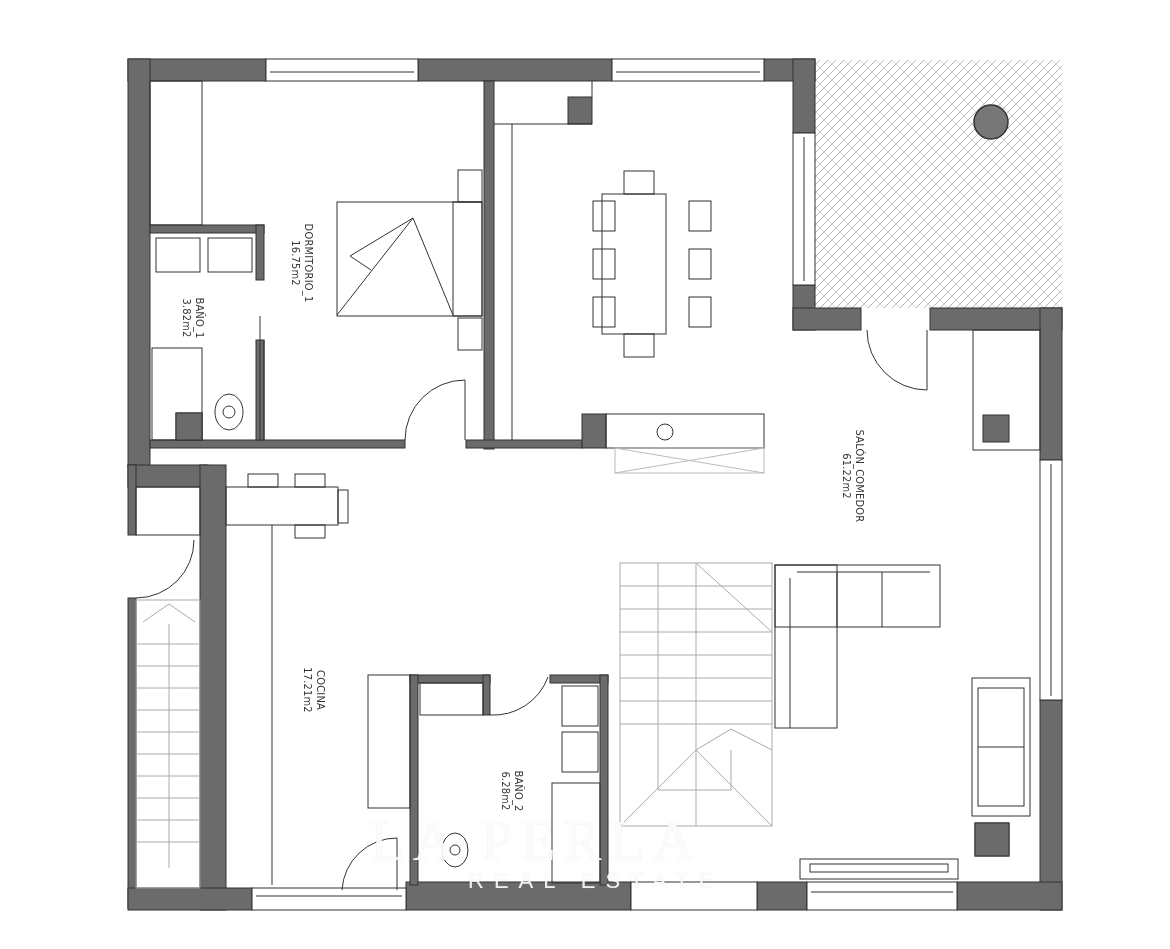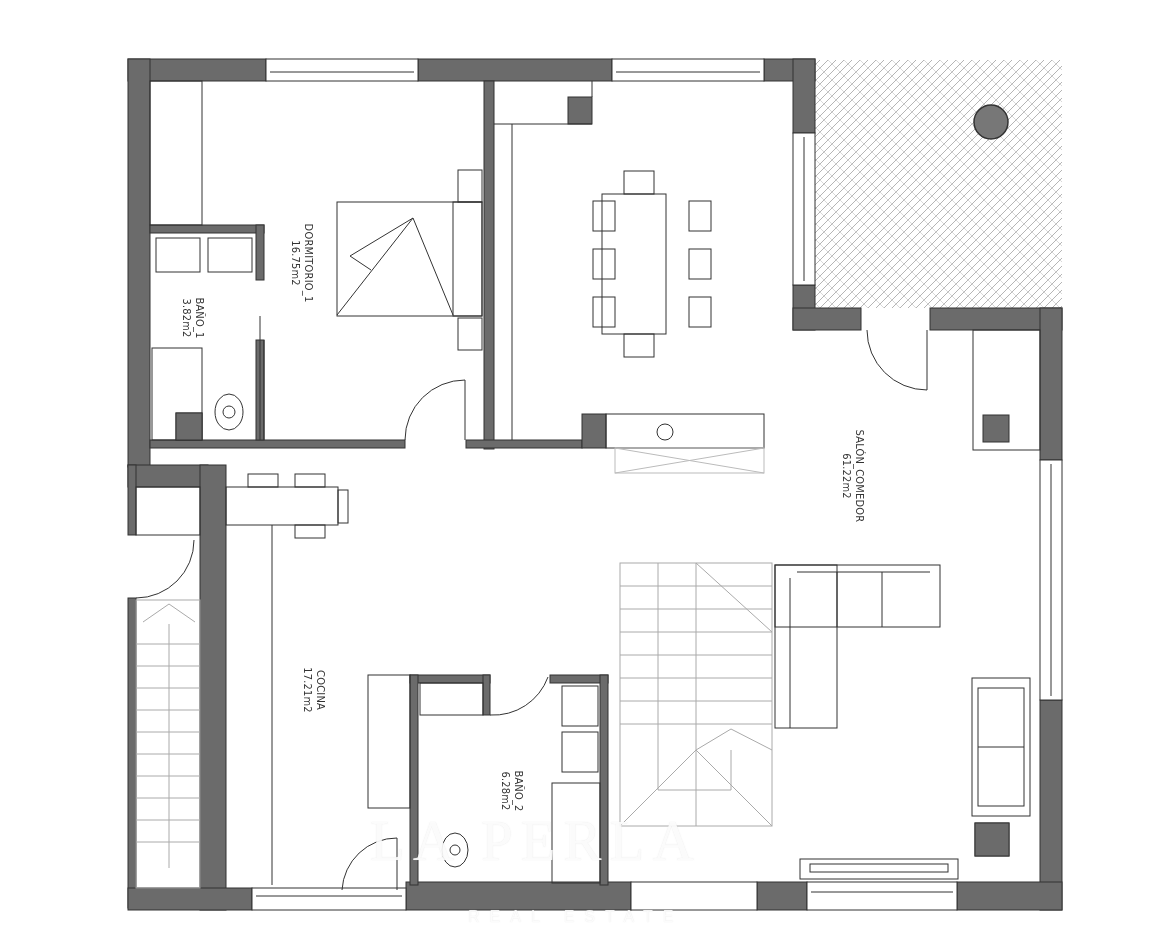--- a/index.html
+++ b/index.html
@@ -2,21 +2,21 @@
 <html><head>
 <meta charset="utf-8">
 <style>
   html,body{margin:0;padding:0;background:#ffffff;}
   body{width:1170px;height:949px;position:relative;overflow:hidden;font-family:"Liberation Sans",sans-serif;}
   #plan{position:absolute;left:0;top:0;}
   .room-label{position:absolute;transform:rotate(90deg);transform-origin:center center;color:#333;font-family:"DejaVu Sans Condensed","DejaVu Sans",sans-serif;font-size:11px;line-height:13px;text-align:center;white-space:nowrap;letter-spacing:0.2px;}
   .room-label span{display:block;}
   .watermark{position:absolute;color:rgba(255,255,255,0.85);font-family:"Liberation Sans",sans-serif;white-space:nowrap;text-shadow:0 0 1px rgba(200,200,200,0.5);}
   .wm1{left:370px;top:808px;font-size:57px;letter-spacing:8px;font-weight:300;font-family:Liberation Serif, serif;}
-  .wm2{left:468px;top:908px;font-size:16px;letter-spacing:10px;}
+  .wm2{left:468px;top:868px;font-size:22px;letter-spacing:10px;}
 </style>
 </head>
 <body>
 
 <svg id="plan" width="1170" height="949" viewBox="0 0 1170 949" xmlns="http://www.w3.org/2000/svg">
   <defs>
     <pattern id="herring" width="16" height="16" patternUnits="userSpaceOnUse">
       <path d="M0 8 L8 0 M8 16 L16 8 M0 16 L16 0" stroke="#b5b5b5" stroke-width="1" fill="none"></path>
       <path d="M0 0 L8 8 M8 8 L16 16" stroke="#cfcfcf" stroke-width="0.8" fill="none"></path>
     </pattern>

